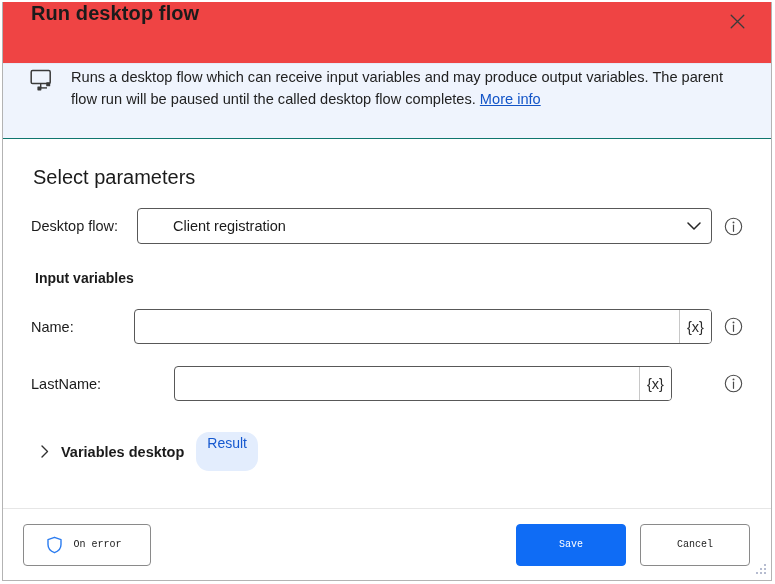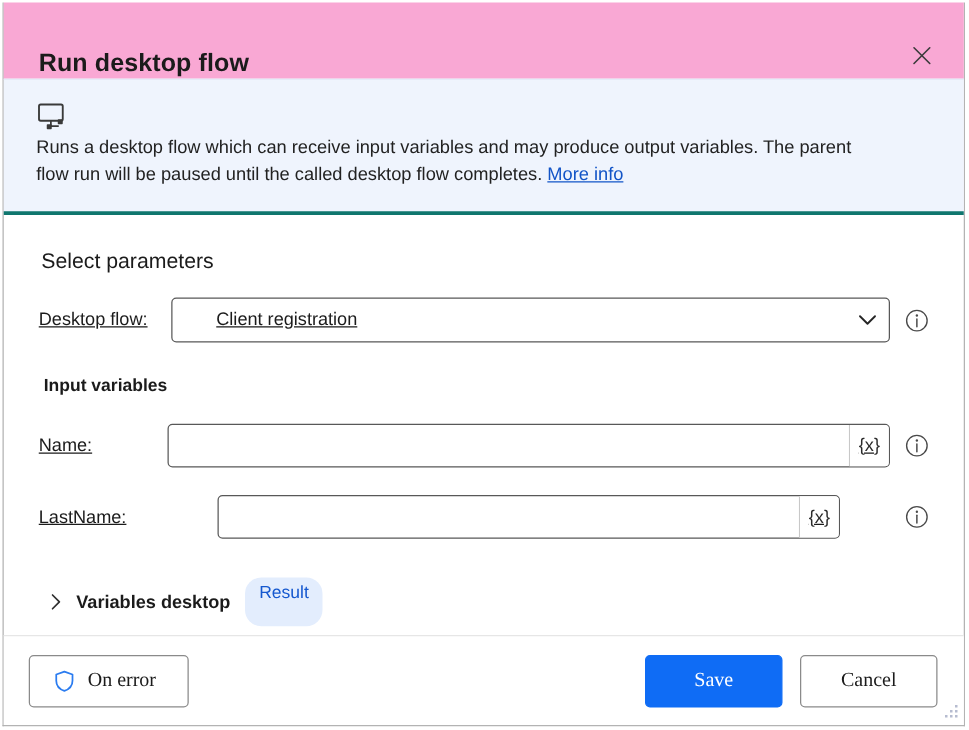--- a/index.html
+++ b/index.html
@@ -27,24 +27,24 @@
     box-sizing: border-box;
     display: flex;
     flex-direction: column;
   }
 
   
   .titlebar {
     height: 61px;
     flex: 0 0 61px;
     display: flex;
-    align-items: flex-end;
+    align-items: flex-start;
     padding: 0 14px 0 28px;
     box-sizing: border-box;
-    background: #f9a8d4;
+    background: #ef4444;
   }
   .title-text {
     font-size: 20px;
     font-weight: 600;
     color: #1b1b1b;
     letter-spacing: 0.1px;
     flex: 1 1 auto;
   }
   .close-btn {
     width: 40px;
@@ -53,27 +53,26 @@
     align-items: center;
     justify-content: center;
     cursor: pointer;
     border-radius: 3px;
   }
 
   
   .banner {
     background: #eff4fd;
     border-top: 1px solid #e4ebf8;
-    border-bottom: 3px solid #0f766e;
-    padding: 15px 30px 18px 26px;
+    border-bottom: 1px solid #0f766e;
+    padding: 2px 30px 18px 26px;
     display: flex;
     align-items: flex-start;
     box-sizing: border-box;
     min-height: 76px;
-    flex-direction: column;
   }
   .banner-icon {
     flex: 0 0 auto;
     margin-right: 16px;
     margin-top: 2px;
     width: 26px;
     height: 26px;
     display: flex;
     align-items: center;
     justify-content: center;
@@ -93,37 +92,36 @@
   
   .body {
     flex: 1 1 auto;
     padding: 0 28px;
     box-sizing: border-box;
     position: relative;
     overflow: hidden;
   }
 
   .section-title {
-    font-size: 17px;
+    font-size: 20px;
     font-weight: 400;
     color: #1b1b1b;
     margin: 27px 0 0 2px;
   }
 
   .subsection-title {
     font-size: 14px;
     font-weight: 700;
     color: #1b1b1b;
     margin: 0 0 0 4px;
   }
 
   .form-row {
     display: flex;
     align-items: center;
-    text-decoration: underline;
   }
   .row-label {
     font-size: 14.5px;
     color: #1b1b1b;
     text-align: left;
     flex: 0 0 auto;
   }
 
   
   .combo {
@@ -240,22 +238,22 @@
     height: 72px;
     border-top: 1px solid #e6e6e6;
     display: flex;
     align-items: center;
     padding: 0 21px 0 20px;
     box-sizing: border-box;
     background: #ffffff;
     position: relative;
   }
   .btn {
-    font-family: Liberation Serif, serif;
-    font-size: 16px;
+    font-family: Liberation Mono, monospace;
+    font-size: 10px;
     border-radius: 4px;
     box-sizing: border-box;
     cursor: pointer;
     display: inline-flex;
     align-items: center;
     justify-content: center;
     height: 42px;
     background: #ffffff;
     border: 1px solid #8a8a8a;
     color: #1b1b1b;

